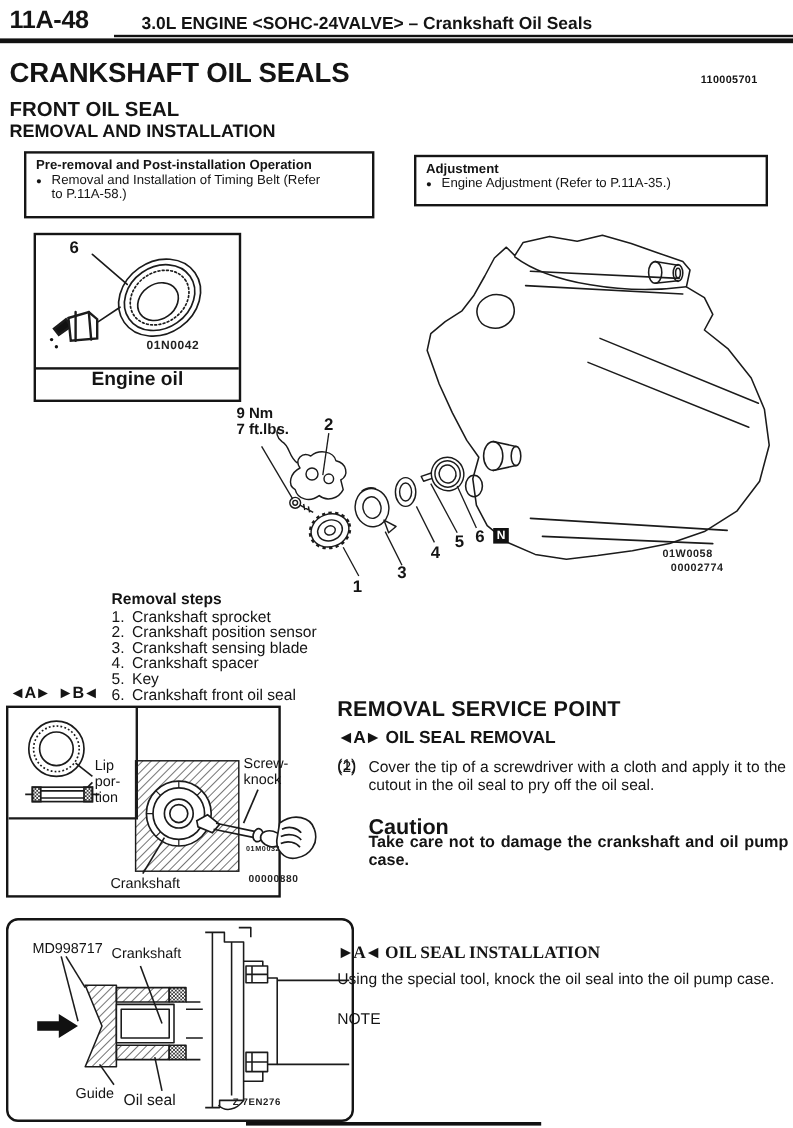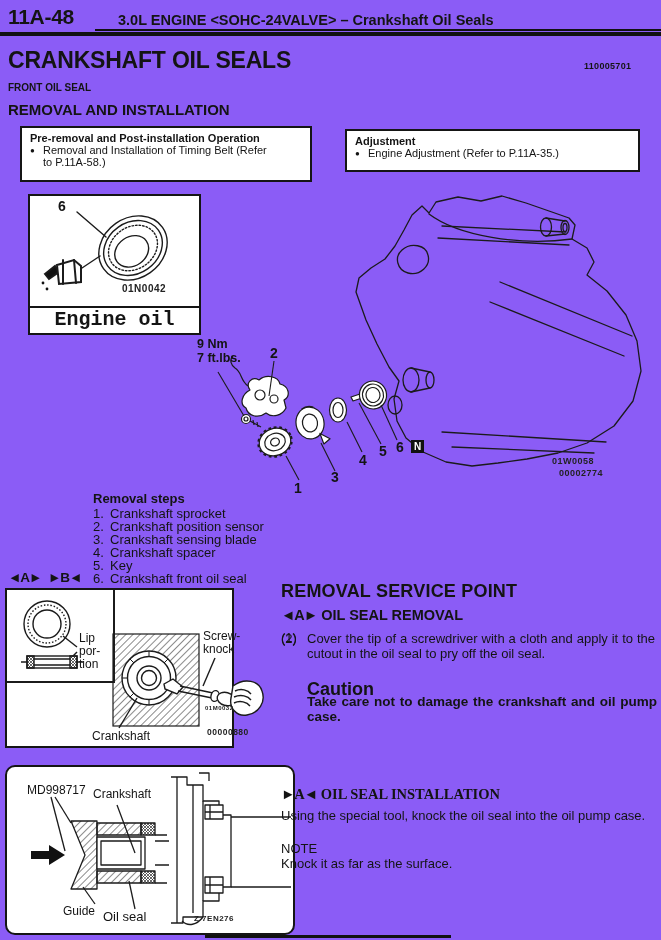--- a/index.html
+++ b/index.html
@@ -1,16 +1,16 @@
 <!DOCTYPE html>
 <html><head>
 <meta charset="utf-8">
 <style>
   html,body{margin:0;padding:0;background:#e8e8e8;}
-  .page{position:relative;width:661px;height:940px;background:#8b5cf6;
+  .page{position:relative;width:661px;height:940px;background:#ffffff;
         font-family:"Liberation Sans",sans-serif;color:#141414;overflow:hidden;}
   .abs{position:absolute;}
   .b{font-weight:bold;}
   .pre{white-space:pre-line;}
   .rule{background:#111;}
   .box{position:absolute;border:2px solid #151515;box-sizing:border-box;background:#fff;}
   .callout{position:absolute;font-weight:bold;font-size:14px;line-height:14px;}
   .figlabel{position:absolute;font-size:12px;line-height:13px;}
   .code{position:absolute;font-weight:bold;letter-spacing:0.5px;color:#222;}
   .nbadge{position:absolute;width:13px;height:13px;background:#111;color:#fff;
@@ -29,21 +29,21 @@
 
 <div class="page">
 
   <div class="abs b" style="left:8px;top:5px;font-size:21px;letter-spacing:-0.3px;">11A-48</div>
   <div class="abs b" style="left:118px;top:12px;font-size:14.5px;">3.0L ENGINE &lt;SOHC-24VALVE&gt; – Crankshaft Oil Seals</div>
   <div class="abs rule" style="left:95px;top:29px;width:566px;height:1.5px;"></div>
   <div class="abs rule" style="left:0;top:32px;width:661px;height:3.5px;"></div>
 
   <div class="abs b" style="left:8px;top:47px;font-size:23px;letter-spacing:-0.2px;">CRANKSHAFT OIL SEALS</div>
   <div class="abs b" style="left:584px;top:61px;font-size:9px;letter-spacing:0.3px;">110005701</div>
-  <div class="abs b" style="left:8px;top:82px;font-size:10px;">FRONT OIL SEAL</div>
+  <div class="abs b" style="left:8px;top:82px;font-size:17px;">FRONT OIL SEAL</div>
   <div class="abs b" style="left:8px;top:101px;font-size:15px;">REMOVAL AND INSTALLATION</div>
 
   <div class="box" style="left:20px;top:126px;width:292px;height:56px;padding:4px 8px;">
     <div class="b" style="font-size:11px;">Pre-removal and Post-installation Operation</div>
     <div style="font-size:11px;display:flex;">
       <span style="width:13px;font-size:8px;padding-top:2px;">●</span>
       <span style="width:235px;">Removal and Installation of Timing Belt (Refer to P.11A-58.)</span>
     </div>
   </div>
 
@@ -71,21 +71,21 @@
           <path d="M27,69 L44,64 L51,70 L51,86 L29,88 Z" fill="#fff"></path>
           <path d="M33,64 L33,88 M44,64 L46,87"></path>
         </g>
         <circle cx="13" cy="87" r="1.4" fill="#111" stroke="none"></circle>
         <circle cx="17" cy="93" r="1.4" fill="#111" stroke="none"></circle>
       </g>
     </svg>
     <div class="abs b" style="left:28px;top:2px;font-size:14px;">6</div>
     <div class="code" style="left:92px;top:87px;font-size:10px;">01N0042</div>
     <div class="abs" style="left:0;top:110px;width:169px;border-top:2px solid #151515;text-align:center;">
-      <span class="b" style="font-size:20px;font-family:Liberation Mono, monospace;">Engine oil</span>
+      <span class="b" style="font-size:16px;">Engine oil</span>
     </div>
   </div>
 
   <div class="abs" style="left:190px;top:190px;width:471px;height:310px;">
     <svg width="471" height="310" viewBox="0 0 471 310">
 
       <g fill="none" stroke="#1b1b1b" stroke-width="1.3" stroke-linejoin="round" stroke-linecap="round">
         <path d="M232,16 L239,23 L246,12 L268,7 L291,11 L312,6 L336,13 L359,21 L379,28 L385,35 L382,49
                  L397,58 L404,72 L397,85 L417,101 L436,125 L447,151 L451,181 L443,211 L424,236 L397,253
                  L368,263 L337,269 L308,273 L282,276 L256,272 L233,262 L216,248 L207,231 L204,209 L209,191
@@ -315,17 +315,16 @@
     <div class="figlabel" style="left:96px;top:143px;font-size:13px;">Oil seal</div>
     <div class="code" style="left:187px;top:147px;font-size:8px;">Z 7EN276</div>
   </div>
 
   <div class="sp-head" style="left:281px;top:786px;font-family:Liberation Serif, serif;">
     <span class="marker">►A◄</span>
     <span>OIL SEAL INSTALLATION</span>
   </div>
   <div class="sp-body" style="left:281px;top:808px;width:374px;">Using the special tool, knock the oil seal into the oil pump case.</div>
   <div class="abs" style="left:281px;top:841px;font-size:13px;">NOTE</div>
-  <div class="abs" style="left:281px;top:856px;font-size:13px;">Knock it as far as the surface.</div>
 
   <div class="abs rule" style="left:205px;top:935px;width:246px;height:3px;"></div>
 
 </div>
 
 </body></html>

